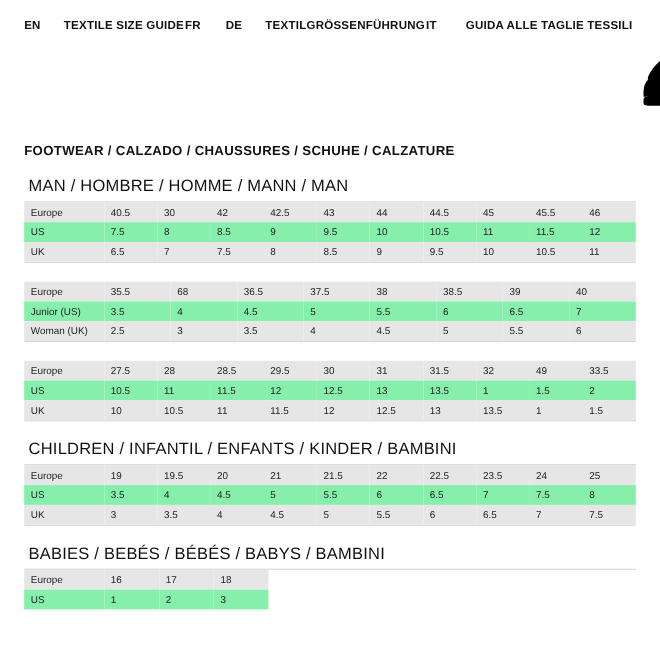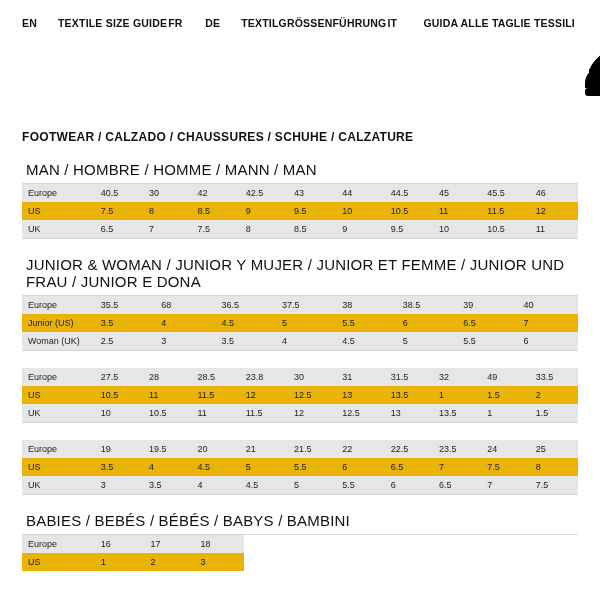--- a/index.html
+++ b/index.html
@@ -84,21 +84,21 @@
   }
   table.sizes td {
     font-size: 9px;
     line-height: 11px;
     padding: 3.5px 0 3.5px 6px;
     color: #222;
     border: none;
     white-space: nowrap;
   }
   table.sizes tr.shaded td { background: #e6e6e6; }
-  table.sizes tr.plain td { background: #eab308; }
+  table.sizes tr.plain td { background: #86efac; }
   table.sizes td.label {
     color: #222;
   }
   .tbl-wrap { border-bottom: 1px solid #d5d5d5; }
   .tbl-wrap.nobottom { border-bottom: none; }
 
   
   table.babies { width: 40%; }
 </style>
 </head>
@@ -179,21 +179,20 @@
             <td>10</td>
             <td>10.5</td>
             <td>11</td>
           </tr>
         </tbody>
       </table>
     </div>
   </div>
 
   <div class="group">
-    <div class="group-head">JUNIOR &amp; WOMAN / JUNIOR Y MUJER / JUNIOR ET FEMME / JUNIOR UND FRAU / JUNIOR E DONA</div>
     <div class="tbl-wrap">
       <table class="sizes">
         <tbody>
           <tr class="shaded">
             <td class="label" style="width:12%">Europe</td>
             <td>35.5</td>
             <td>68</td>
             <td>36.5</td>
             <td>37.5</td>
             <td>38</td>
@@ -230,21 +229,21 @@
 
   <div class="group">
     <div class="tbl-wrap">
       <table class="sizes">
         <tbody>
           <tr class="shaded">
             <td class="label" style="width:12%">Europe</td>
             <td>27.5</td>
             <td>28</td>
             <td>28.5</td>
-            <td>23.8</td>
+            <td>29.5</td>
             <td>30</td>
             <td>31</td>
             <td>31.5</td>
             <td>32</td>
             <td>49</td>
             <td>33.5</td>
           </tr>
           <tr class="plain">
             <td class="label">US</td>
             <td>10.5</td>
@@ -270,20 +269,21 @@
             <td>13.5</td>
             <td>1</td>
             <td>1.5</td>
           </tr>
         </tbody>
       </table>
     </div>
   </div>
 
   <div class="group">
+    <div class="group-head">CHILDREN / INFANTIL / ENFANTS / KINDER / BAMBINI</div>
     <div class="tbl-wrap">
       <table class="sizes">
         <tbody>
           <tr class="shaded">
             <td class="label" style="width:12%">Europe</td>
             <td>19</td>
             <td>19.5</td>
             <td>20</td>
             <td>21</td>
             <td>21.5</td>

